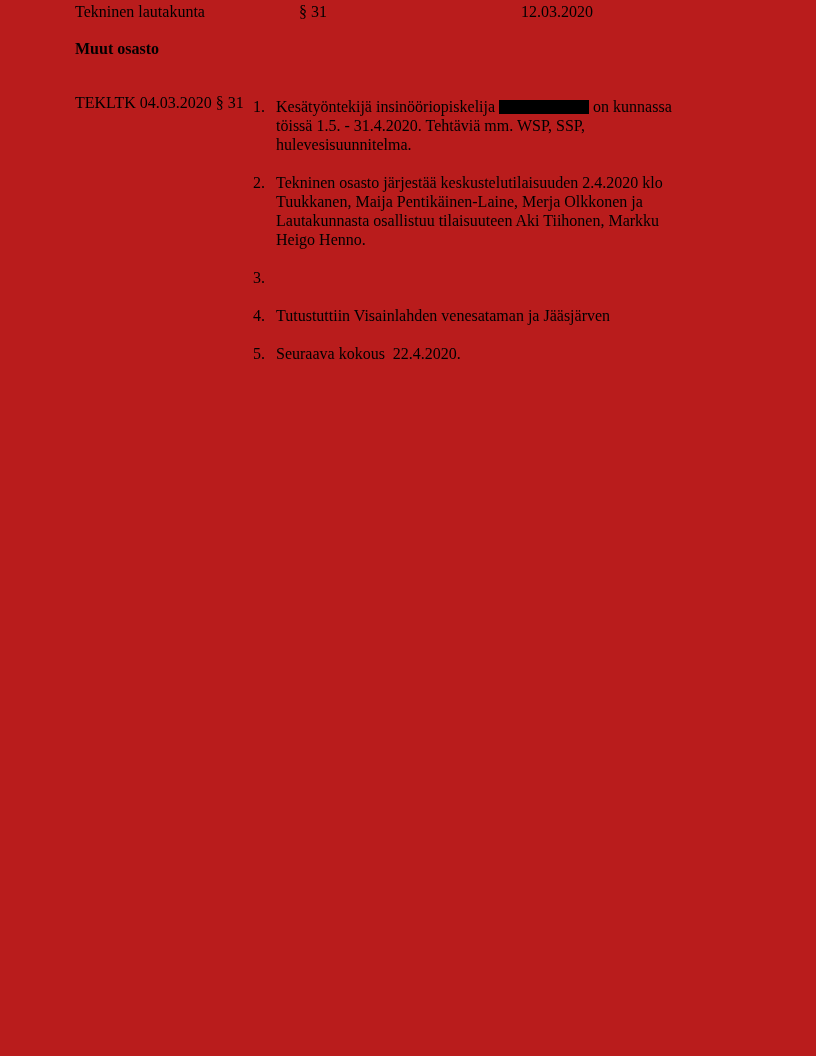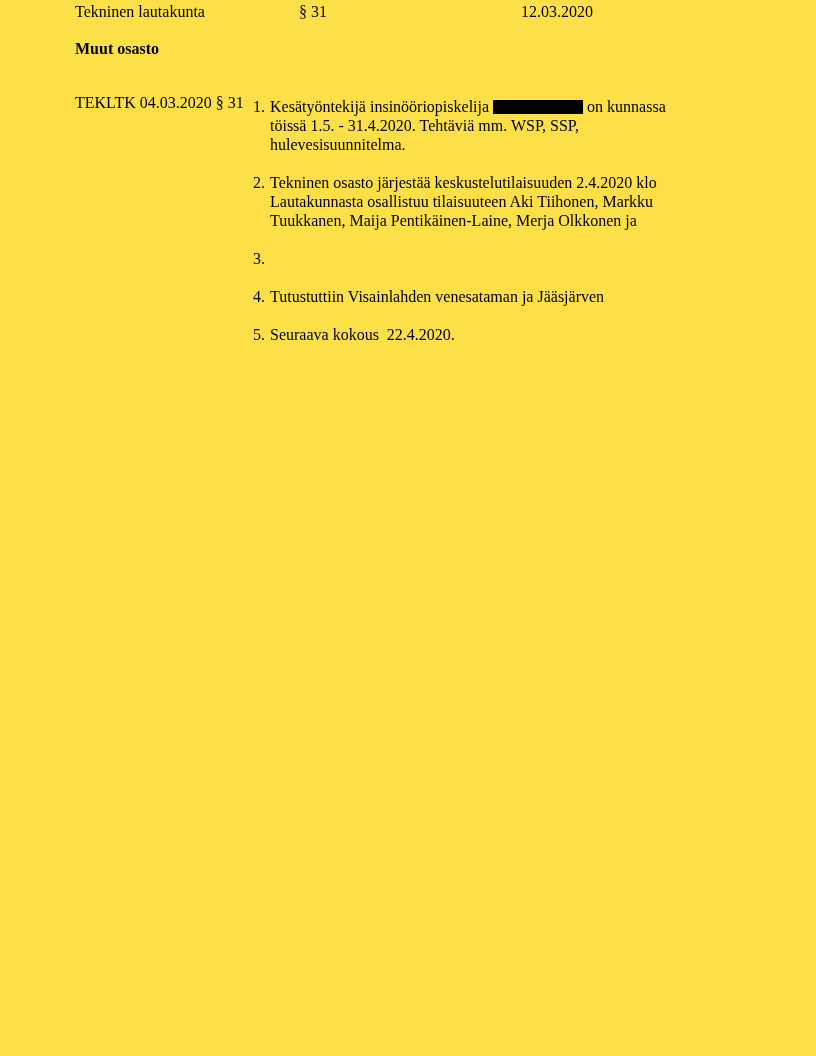--- a/index.html
+++ b/index.html
@@ -11,21 +11,21 @@
     width: 816px;
     height: 1056px;
     position: relative;
     font-family: "Liberation Serif", "DejaVu Serif", serif;
     color: #000000;
     overflow: hidden;
   }
   .page {
     position: absolute;
     inset: 0;
-    background: #fde047;
+    background: #b91c1c;
   }
   .abs {
     position: absolute;
     white-space: nowrap;
     font-size: 16px;
     line-height: 19px;
   }
   .committee { left: 75px;  top: 2px; }
   .section   { left: 299px; top: 2px; }
   .date      { left: 521px; top: 2px; }
@@ -42,21 +42,21 @@
   }
   .list-item {
     display: flex;
     margin-bottom: 19px;
   }
   .list-item:last-child { margin-bottom: 0; }
   .item-number {
     flex: 0 0 17px;
     width: 17px;
   }
-  .item-lines { flex: 1; }
+  .item-lines { flex: 1; margin-left: 6px; }
   .item-line { white-space: pre-wrap; }
   .redaction {
     display: inline-block;
     width: 90px;
     height: 14px;
     vertical-align: -2px;
   }
 </style>
 </head>
 <body>
@@ -75,22 +75,23 @@
         <div class="item-lines">
           <div class="item-line"><span>Kesätyöntekijä insinööriopiskelija </span><span class="redaction" style="background: rgb(0, 0, 0);"></span><span> on kunnassa</span></div>
           <div class="item-line"><span>töissä 1.5. - 31.4.2020. Tehtäviä mm. WSP, SSP,</span></div>
           <div class="item-line"><span>hulevesisuunnitelma.</span></div>
         </div>
       </div>
       <div class="list-item">
         <div class="item-number">2.</div>
         <div class="item-lines">
           <div class="item-line"><span>Tekninen osasto järjestää keskustelutilaisuuden 2.4.2020 klo</span></div>
+          <div class="item-line"><span>Tuukkanen, Maija Pentikäinen-Laine, Merja Olkkonen ja</span></div>
           <div class="item-line"><span>Lautakunnasta osallistuu tilaisuuteen Aki Tiihonen, Markku</span></div>
-          <div class="item-line"><span>Tuukkanen, Maija Pentikäinen-Laine, Merja Olkkonen ja</span></div>
+          <div class="item-line"><span>Heigo Henno.</span></div>
         </div>
       </div>
       <div class="list-item">
         <div class="item-number">3.</div>
         <div class="item-lines">
         </div>
       </div>
       <div class="list-item">
         <div class="item-number">4.</div>
         <div class="item-lines">

